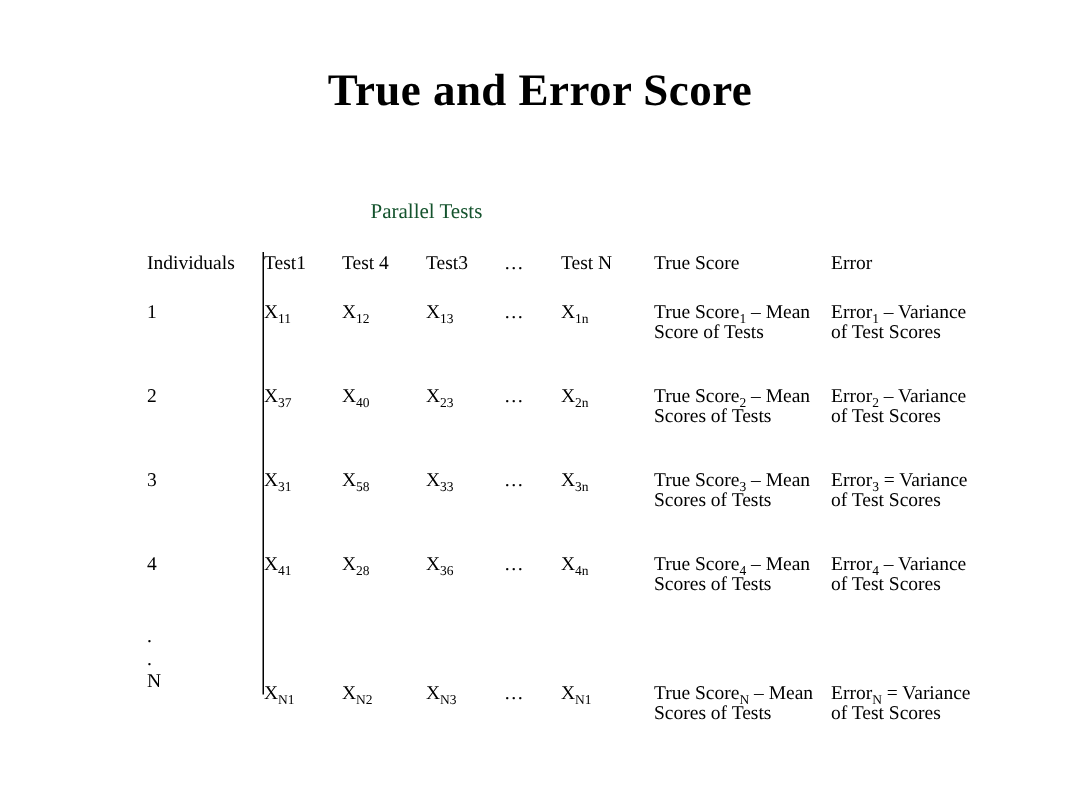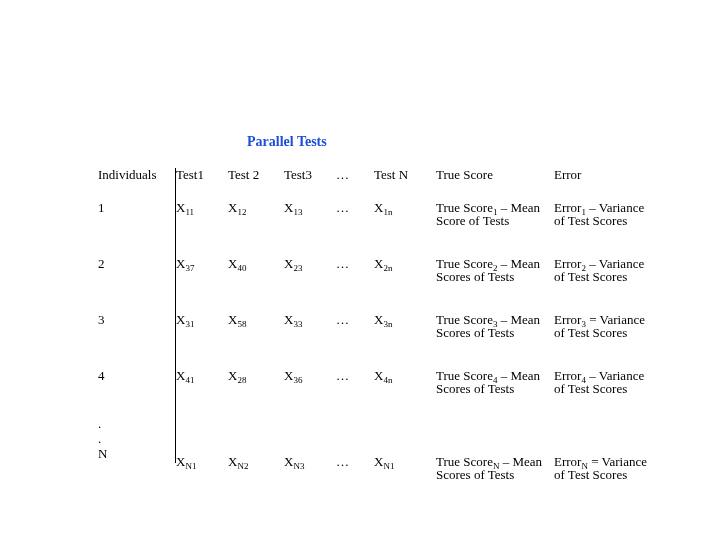--- a/index.html
+++ b/index.html
@@ -29,23 +29,23 @@
     font-weight: bold;
     font-size: 30px;
     letter-spacing: 0.3px;
     color: #000000;
   }
   .parallel-label {
     position: absolute;
     top: 134px;
     left: 247px;
     font-family: "Liberation Serif", serif;
-    font-weight: bold;
+    font-weight: normal;
     font-size: 14px;
-    color: #1d4ed8;
+    color: #14532d;
   }
   .table-wrap {
     position: absolute;
     top: 168px;
     left: 98px;
     width: 560px;
   }
   table.matrix {
     border-collapse: collapse;
     width: 560px;
@@ -124,20 +124,21 @@
     display: block;
     line-height: 1.15;
   }
   .blank { height: 0; }
 </style>
 </head>
 <body>
 
 <div class="slide">
 
+  <div class="title">True and Error Score</div>
 
   <div class="parallel-label">Parallel Tests</div>
 
   <div class="divider"></div>
 
   <div class="table-wrap">
     <table class="matrix">
       <colgroup>
         <col class="c-ind">
           <col class="c-t1">
@@ -145,21 +146,21 @@
           <col class="c-t3">
         <col class="c-dots">
           <col class="c-tn">
           <col class="c-true">
           <col class="c-err">
       </colgroup>
       <thead>
         <tr class="hdr-row">
           <th>Individuals</th>
           <th>Test1</th>
-          <th>Test 2</th>
+          <th>Test 4</th>
           <th>Test3</th>
           <th>…</th>
           <th>Test N</th>
           <th>True Score</th>
           <th>Error</th>
         </tr>
       </thead>
       <tbody>
         <tr class="blank">
             <td colspan="8" style="height:12px"></td>

